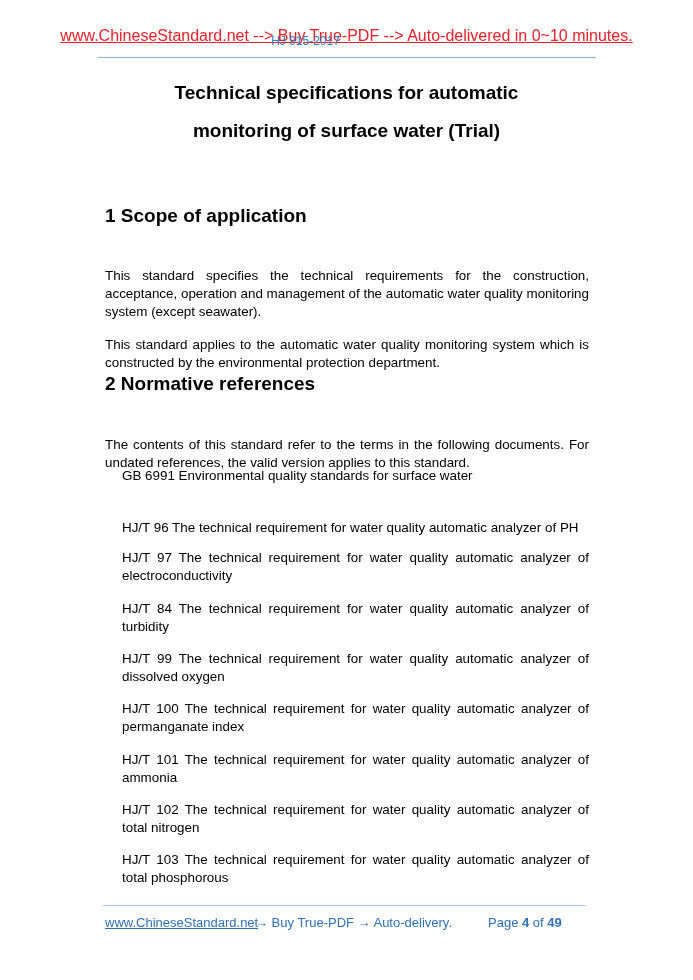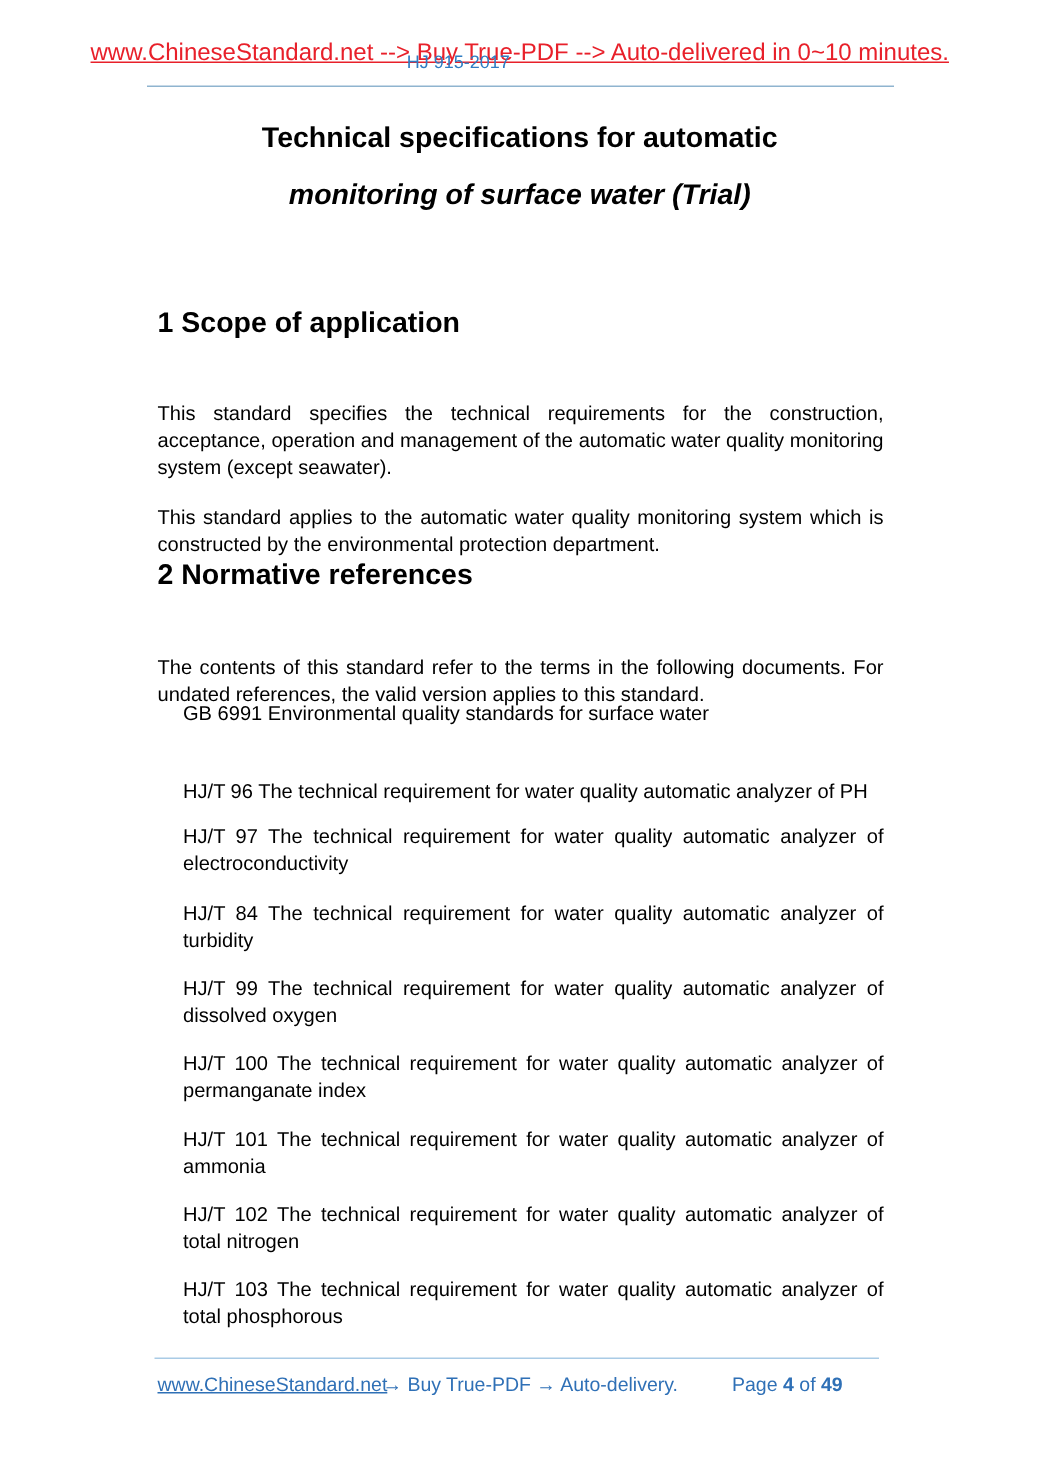--- a/index.html
+++ b/index.html
@@ -4,21 +4,21 @@
   <style>
     html, body { margin: 0; padding: 0; background: #ffffff; }
     body { width: 693px; height: 980px; position: relative; overflow: hidden;
            font-family: "Liberation Sans", sans-serif; color: #000; }
     .abs { position: absolute; }
     .banner { left: 0; width: 693px; top: 27px; text-align: center; font-size: 16px; color: #e8202a; white-space: nowrap; text-decoration: underline; }
     .doc-code { left: 0; width: 611px; top: 34px; text-align: center; font-size: 12px; color: #2f7cc2; white-space: nowrap; }
     .header-rule { left: 98px; width: 498px; top: 57px; height: 0; border-top: 1px solid #8fb4cf; }
     .title { left: 0; width: 693px; text-align: center; font-weight: bold; font-size: 19px; }
     .t1 { top: 82px; }
-    .t2 { top: 120px; font-style: italic; }
+    .t2 { top: 120px; }
     .h1 { left: 105px; font-weight: bold; font-size: 19px; }
     .para { left: 105px; width: 484px; font-size: 13.4px; line-height: 18px; text-align: justify; text-align-last: left; margin-top: 20px; }
     .ref { left: 122px; width: 467px; font-size: 13.4px; line-height: 18px; text-align: justify; text-align-last: left; }
     .footer-rule { left: 103px; width: 483px; top: 905px; height: 0; border-top: 1px solid #a9cbe6; }
     .footer { top: 915px; font-size: 13px; color: #2f70b6; white-space: nowrap; }
     .footer-link { left: 105px; text-decoration: underline; }
     .footer-rest { left: 255px; }
     .footer-page { left: 488px; }
     .footer-page b { font-weight: bold; }
   </style>

